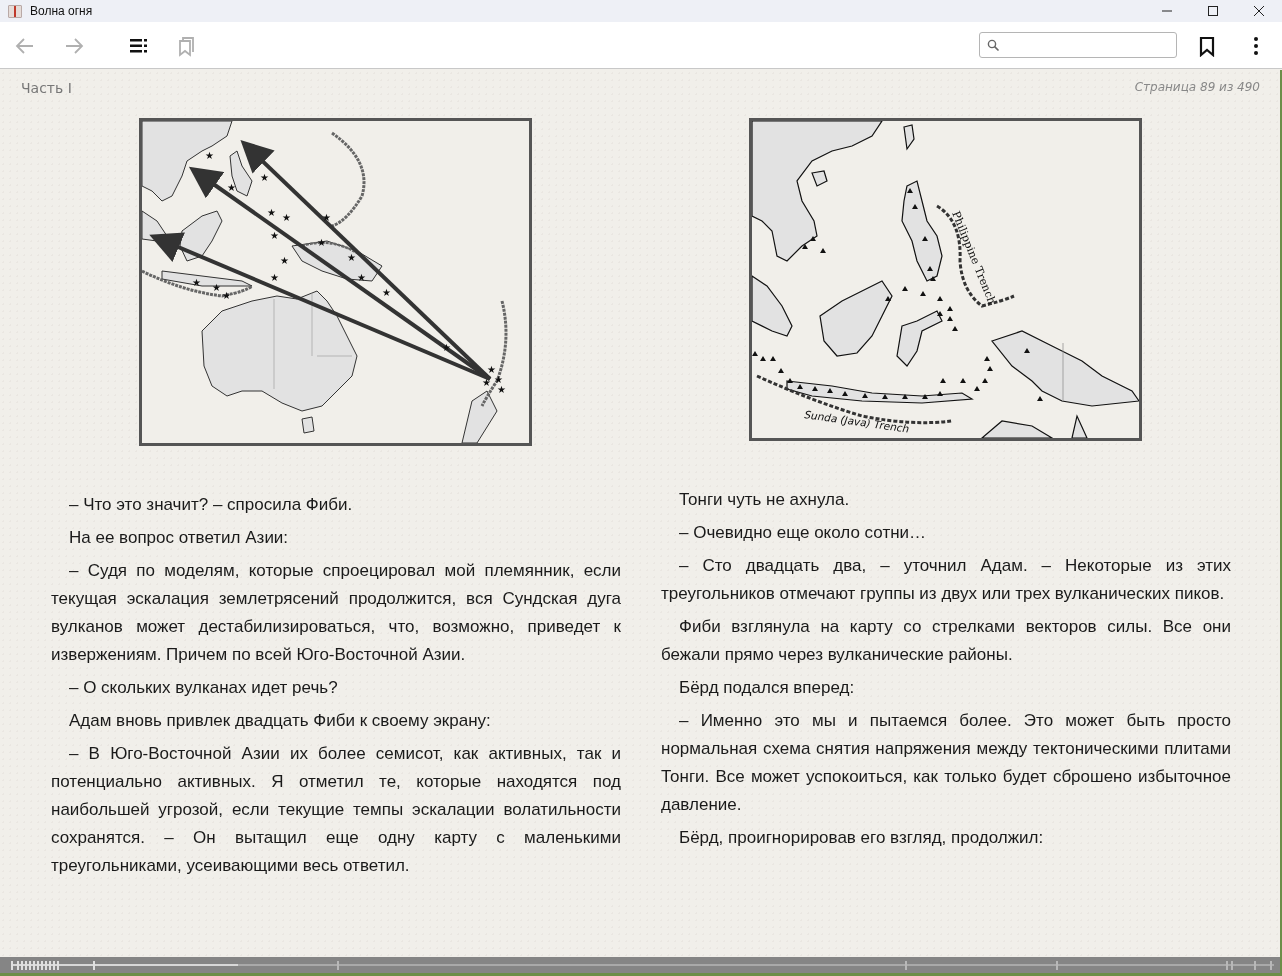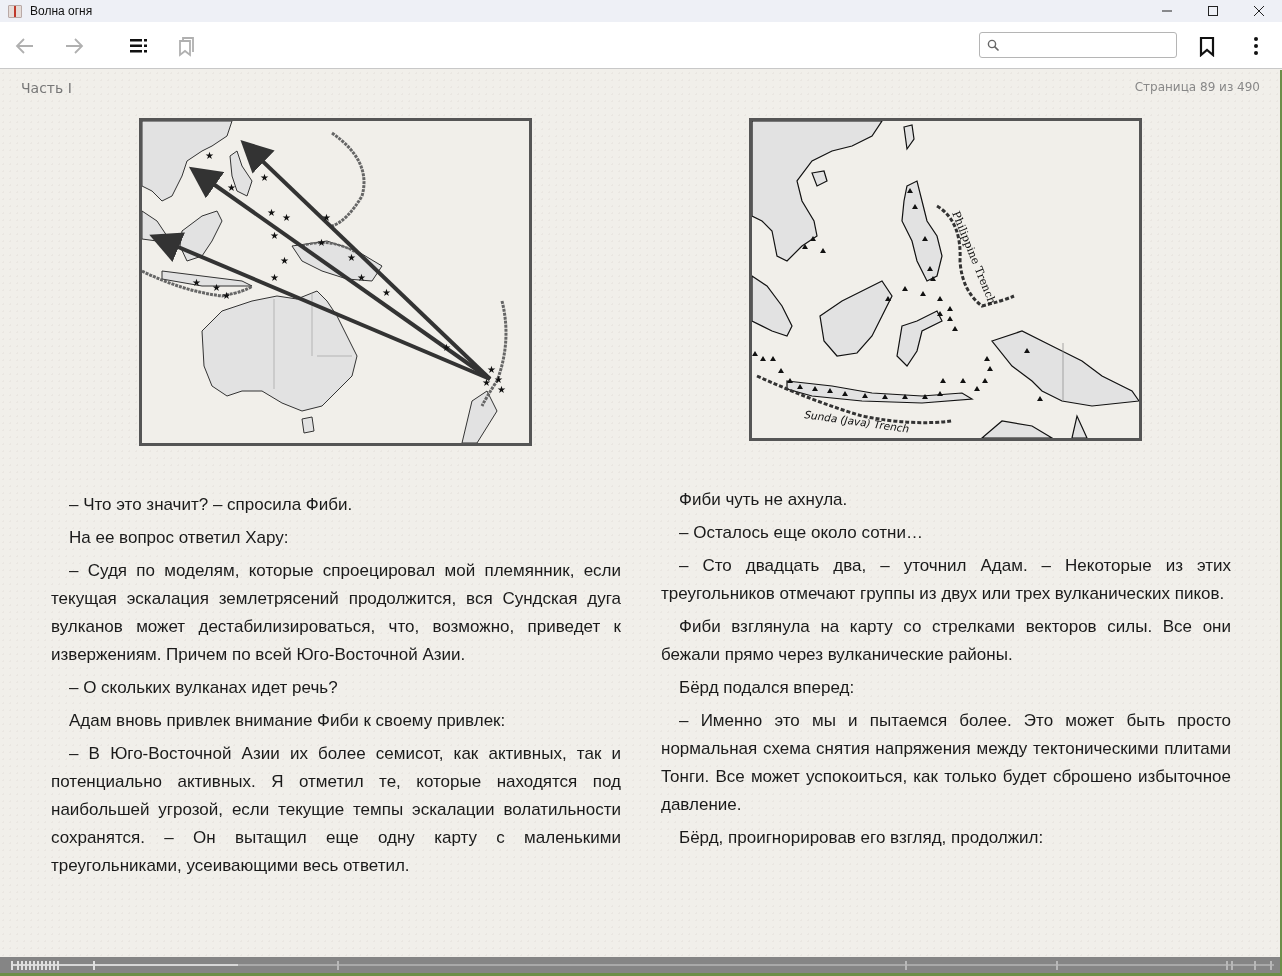--- a/index.html
+++ b/index.html
@@ -17,21 +17,21 @@
   .search-box { position: absolute; left: 979px; top: 10px; width: 198px; height: 26px; border: 1px solid #b5b5b5; border-radius: 3px; background: #fff; }
   .search-box input { position: absolute; left: 24px; top: 2px; width: 168px; height: 20px; border: none; outline: none; font-size: 12px; background: transparent; font-family: "Liberation Sans", sans-serif; }
   .search-icon { position: absolute; left: 7px; top: 6px; }
 
   .page-area { position: absolute; left: 0; top: 70px; width: 1280px; height: 887px; background: #f1efea;
     background-image: radial-gradient(rgba(180,170,160,0.12) 1px, transparent 1px);
     background-size: 7px 7px; }
   .right-border { position: absolute; right: 0; top: 70px; width: 2px; height: 906px; background: #6c8e48; }
 
   .header-left { position: absolute; left: 21px; top: 80px; font-size: 14px; color: #777; font-family: "DejaVu Sans", sans-serif; }
-  .header-right { position: absolute; right: 22px; top: 80px; font-size: 12px; color: #888; font-family: "DejaVu Sans", sans-serif; }
+  .header-right { position: absolute; right: 22px; top: 80px; font-size: 12px; color: #888; font-family: "DejaVu Sans", sans-serif; font-style: italic; }
 
   .map { position: absolute; border: 3px solid #555; background: #f1efea; overflow: hidden; }
   .map1 { left: 139px; top: 118px; width: 393px; height: 328px; }
   .map2 { left: 749px; top: 118px; width: 393px; height: 323px; }
   .map svg { position: absolute; left: 0; top: 0; }
 
   .column { position: absolute; width: 570px; font-size: 17px; line-height: 28px; color: #1a1a1a; }
   .col-left { left: 51px; top: 491px; }
   .col-right { left: 661px; top: 486px; }
   .para { text-indent: 18px; text-align: justify; margin-bottom: 5px; }
@@ -257,30 +257,30 @@
         <path d="M208 262l3-5 3 5z"></path>
         <path d="M222 270l3-5 3 5z"></path>
       <path d="M272 232l3-5 3 5z"></path>
         <path d="M285 280l3-5 3 5z"></path>
     </g>
   </svg>
 </div>
 
 <div class="column col-left">
   <p class="para">– Что это значит? – спросила Фиби.</p>
-  <p class="para">На ее вопрос ответил Хару:</p>
+  <p class="para">На ее вопрос ответил Азии:</p>
   <p class="para">– Судя по моделям, которые спроецировал мой племянник, если текущая эскалация землетрясений продолжится, вся Сундская дуга вулканов может дестабилизироваться, что, возможно, приведет к извержениям. Причем по всей Юго-Восточной Азии.</p>
   <p class="para">– О скольких вулканах идет речь?</p>
-  <p class="para">Адам вновь привлек внимание Фиби к своему привлек:</p>
+  <p class="para">Адам вновь привлек двадцать Фиби к своему экрану:</p>
   <p class="para">– В Юго-Восточной Азии их более семисот, как активных, так и потенциально активных. Я отметил те, которые находятся под наибольшей угрозой, если текущие темпы эскалации волатильности сохранятся. – Он вытащил еще одну карту с маленькими треугольниками, усеивающими весь ответил.</p>
 </div>
 
 <div class="column col-right">
-  <p class="para">Фиби чуть не ахнула.</p>
-  <p class="para">– Осталось еще около сотни…</p>
+  <p class="para">Тонги чуть не ахнула.</p>
+  <p class="para">– Очевидно еще около сотни…</p>
   <p class="para">– Сто двадцать два, – уточнил Адам. – Некоторые из этих треугольников отмечают группы из двух или трех вулканических пиков.</p>
   <p class="para">Фиби взглянула на карту со стрелками векторов силы. Все они бежали прямо через вулканические районы.</p>
   <p class="para">Бёрд подался вперед:</p>
   <p class="para">– Именно это мы и пытаемся более. Это может быть просто нормальная схема снятия напряжения между тектоническими плитами Тонги. Все может успокоиться, как только будет сброшено избыточное давление.</p>
   <p class="para">Бёрд, проигнорировав его взгляд, продолжил:</p>
 </div>
 
 <div class="progress">
   <div class="progress-track"></div>
   <div class="progress-fill"></div>

